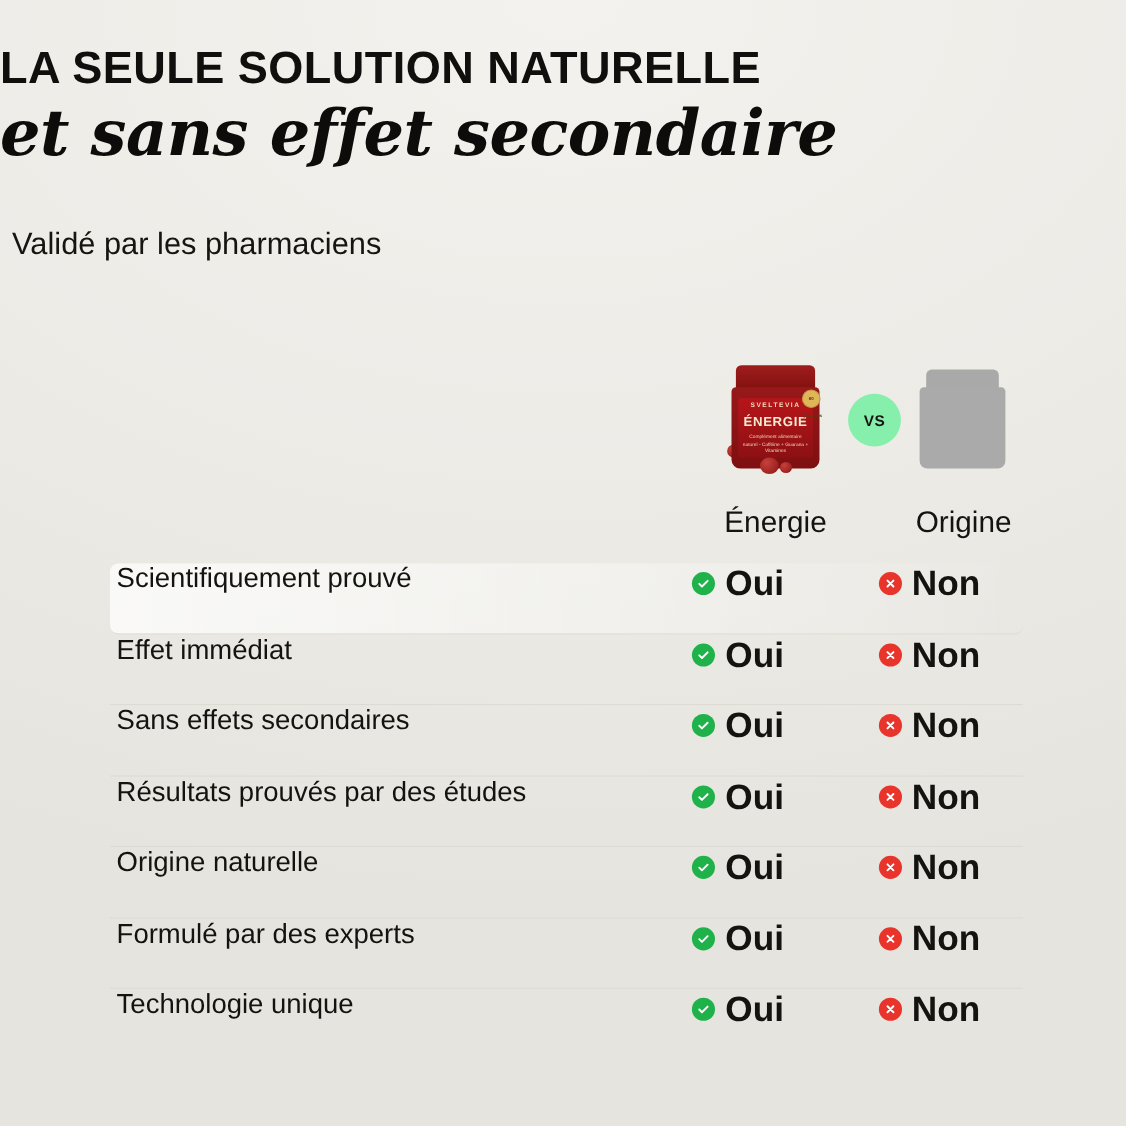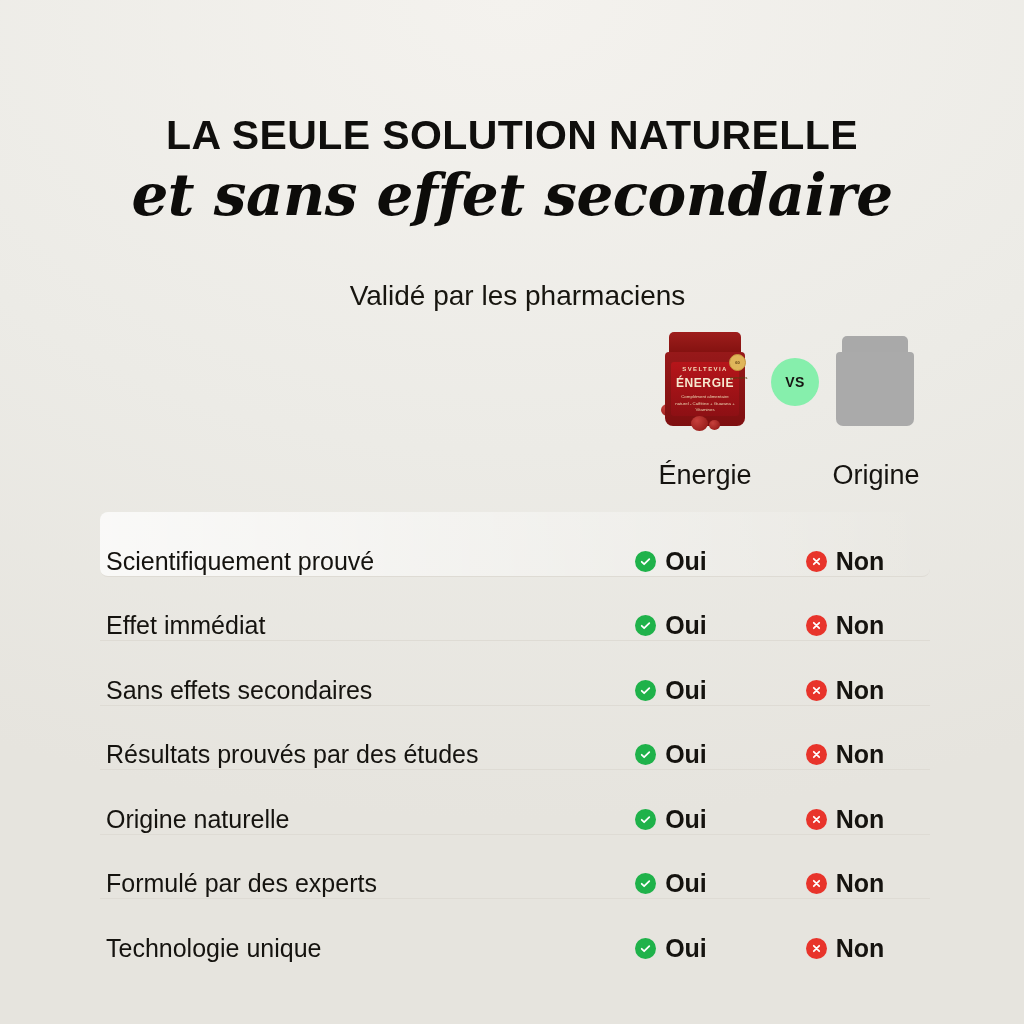--- a/index.html
+++ b/index.html
@@ -25,22 +25,22 @@
   }
   .page {
     position: relative;
     z-index: 1;
     width: 1024px;
     height: 1024px;
   }
 
   
   .headings {
-    text-align: center;
-    padding-top: 113px;
+    text-align: left;
+    padding-top: 39px;
   }
   .title-line1 {
     font-family: "Liberation Sans", sans-serif;
     font-weight: 700;
     font-size: 41px;
     letter-spacing: 0.4px;
     line-height: 1.08;
     color: #100f0d;
     margin: 0;
   }
@@ -219,21 +219,21 @@
   .table {
     position: absolute;
     top: 512px;
     left: 100px;
     width: 830px;
   }
   .row {
     position: relative;
     height: 63.5px;
     display: flex;
-    align-items: flex-end;
+    align-items: flex-start;
     border-bottom: 1px solid #dedbd4;
   }
   .row.highlight {
     background: linear-gradient(90deg, rgba(255,255,255,0.75) 0%, rgba(255,255,255,0.35) 55%, rgba(255,255,255,0) 100%);
     border-radius: 8px;
   }
   .row:last-child { border-bottom: none; }
   .feature {
     font-size: 25px;
     font-weight: 400;
@@ -241,21 +241,21 @@
     padding-left: 6px;
     flex: 1;
     white-space: nowrap;
   }
   .cell {
     width: 170px;
     display: flex;
     align-items: center;
     justify-content: center;
     gap: 9px;
-    font-size: 25px;
+    font-size: 32px;
     font-weight: 700;
     color: #15130f;
   }
   .cell.cell-a { margin-right: 4px; }
   .mark {
     width: 21px;
     height: 21px;
     border-radius: 50%;
     display: inline-flex;
     align-items: center;

